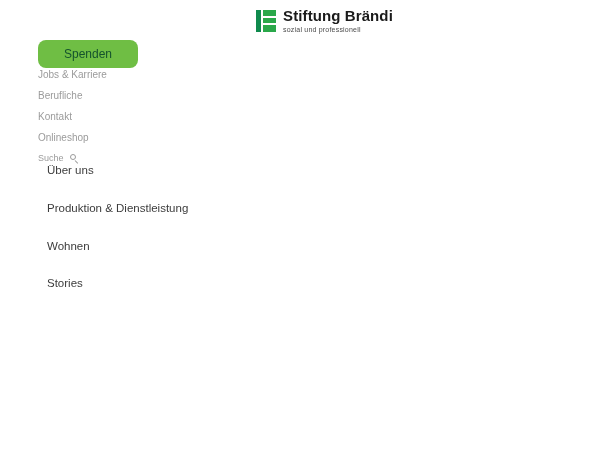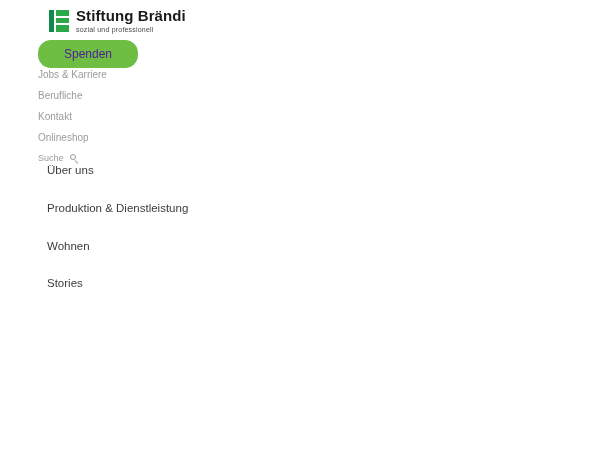--- a/index.html
+++ b/index.html
@@ -26,20 +26,21 @@
     position: absolute;
     top: 0;
     left: 0;
     width: 600px;
     padding-top: 8px;
   }
   .logo-row {
     display: flex;
     align-items: flex-start;
     padding-left: 49px;
+    justify-content: center;
   }
   .logo-mark {
     width: 20px;
     height: 22px;
     position: relative;
     flex: 0 0 auto;
     margin-top: 2px;
   }
   .logo-mark .bar-left {
     position: absolute;
@@ -94,24 +95,24 @@
 
   
   .donate-wrap {
     position: absolute;
     top: 40px;
     left: 38px;
   }
   .donate-btn {
     display: inline-block;
     background: #6fbe44;
-    color: #4c1d95;
+    color: #14532d;
     font-size: 12px;
     border: none;
-    border-radius: 13px;
+    border-radius: 8px;
     padding: 7px 26px;
     cursor: pointer;
     font-family: "Liberation Sans", sans-serif;
   }
 
   
   .meta-nav {
     position: absolute;
     top: 64px;
     left: 38px;

